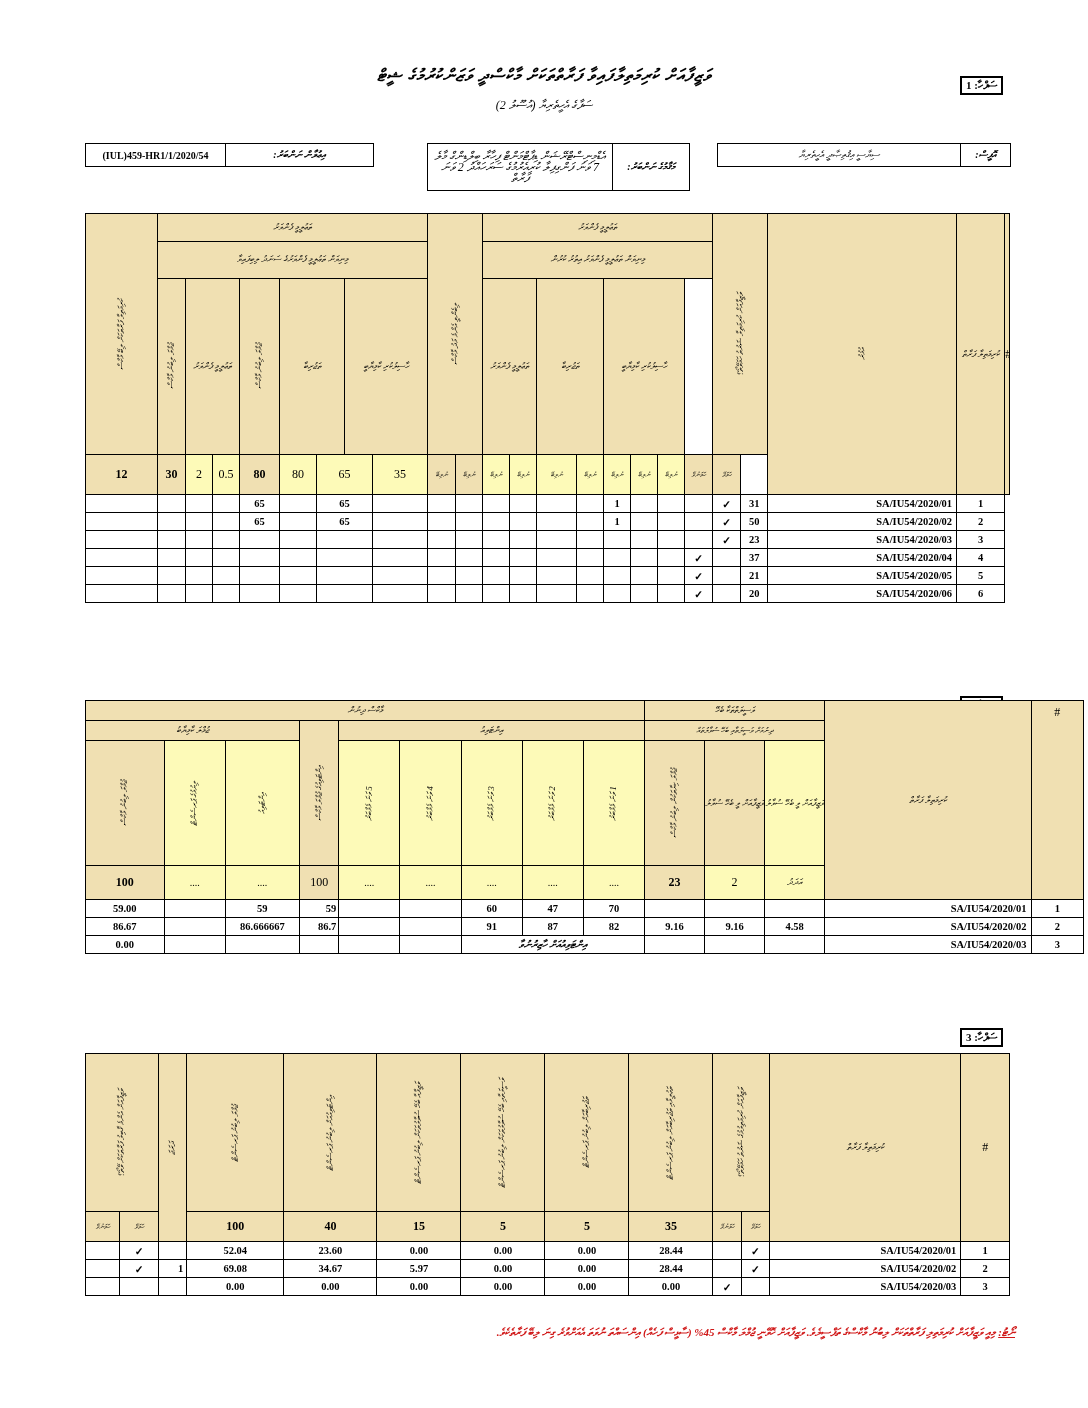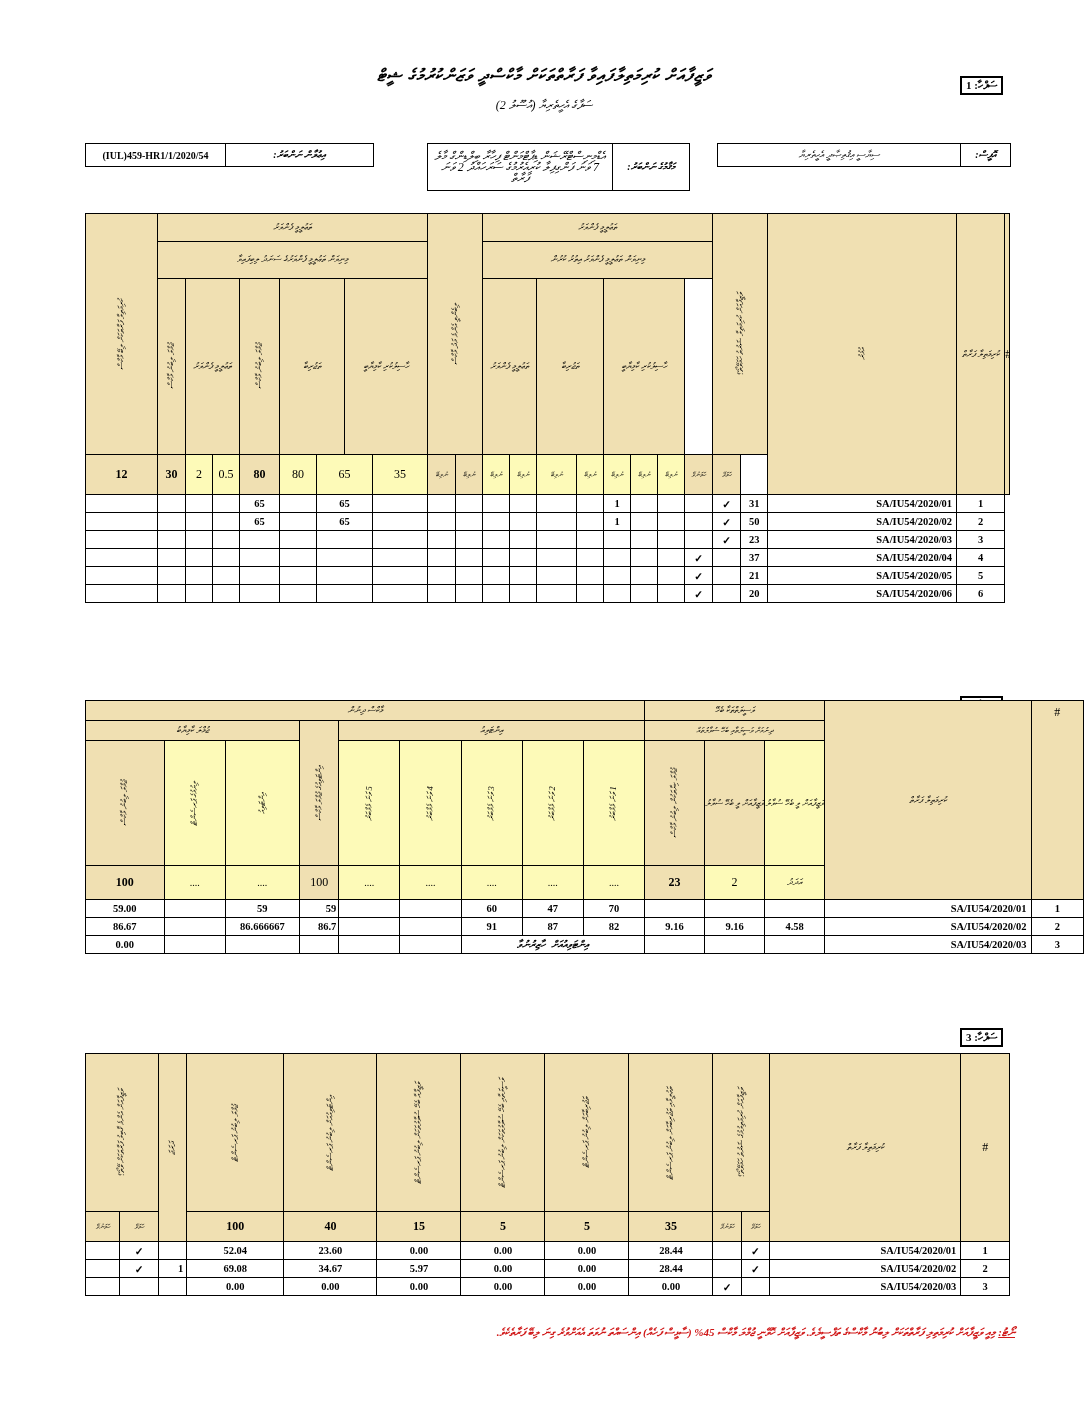--- a/index.html
+++ b/index.html
@@ -421,21 +421,21 @@
         <td class="wht idc">SA/IU54/2020/02</td>
         <td class="wht">2</td>
       </tr>
       <tr>
         <td class="wht">0.00</td>
         <td class="wht"></td>
         <td class="wht"></td>
         <td class="wht" style="text-align: right; padding-right: 2px;"></td>
         <td class="wht"></td>
         <td class="wht"></td>
-        <td class="wht dv" colspan="3" style="font-weight: bold; font-family: Liberation Mono, monospace;">އިންޓަވިއުއަށް ހާޒިރުނުވާ</td>
+        <td class="wht dv" colspan="3" style="font-weight: bold;">އިންޓަވިއުއަށް ހާޒިރުނުވާ</td>
         <td class="wht"></td>
         <td class="wht"></td>
         <td class="wht"></td>
         <td class="wht idc">SA/IU54/2020/03</td>
         <td class="wht">3</td>
       </tr>
     </tbody>
 </table>
 
 <div class="abs sheet-label" style="left:960px; top:1004px;">ސަފްހާ: 3</div>

